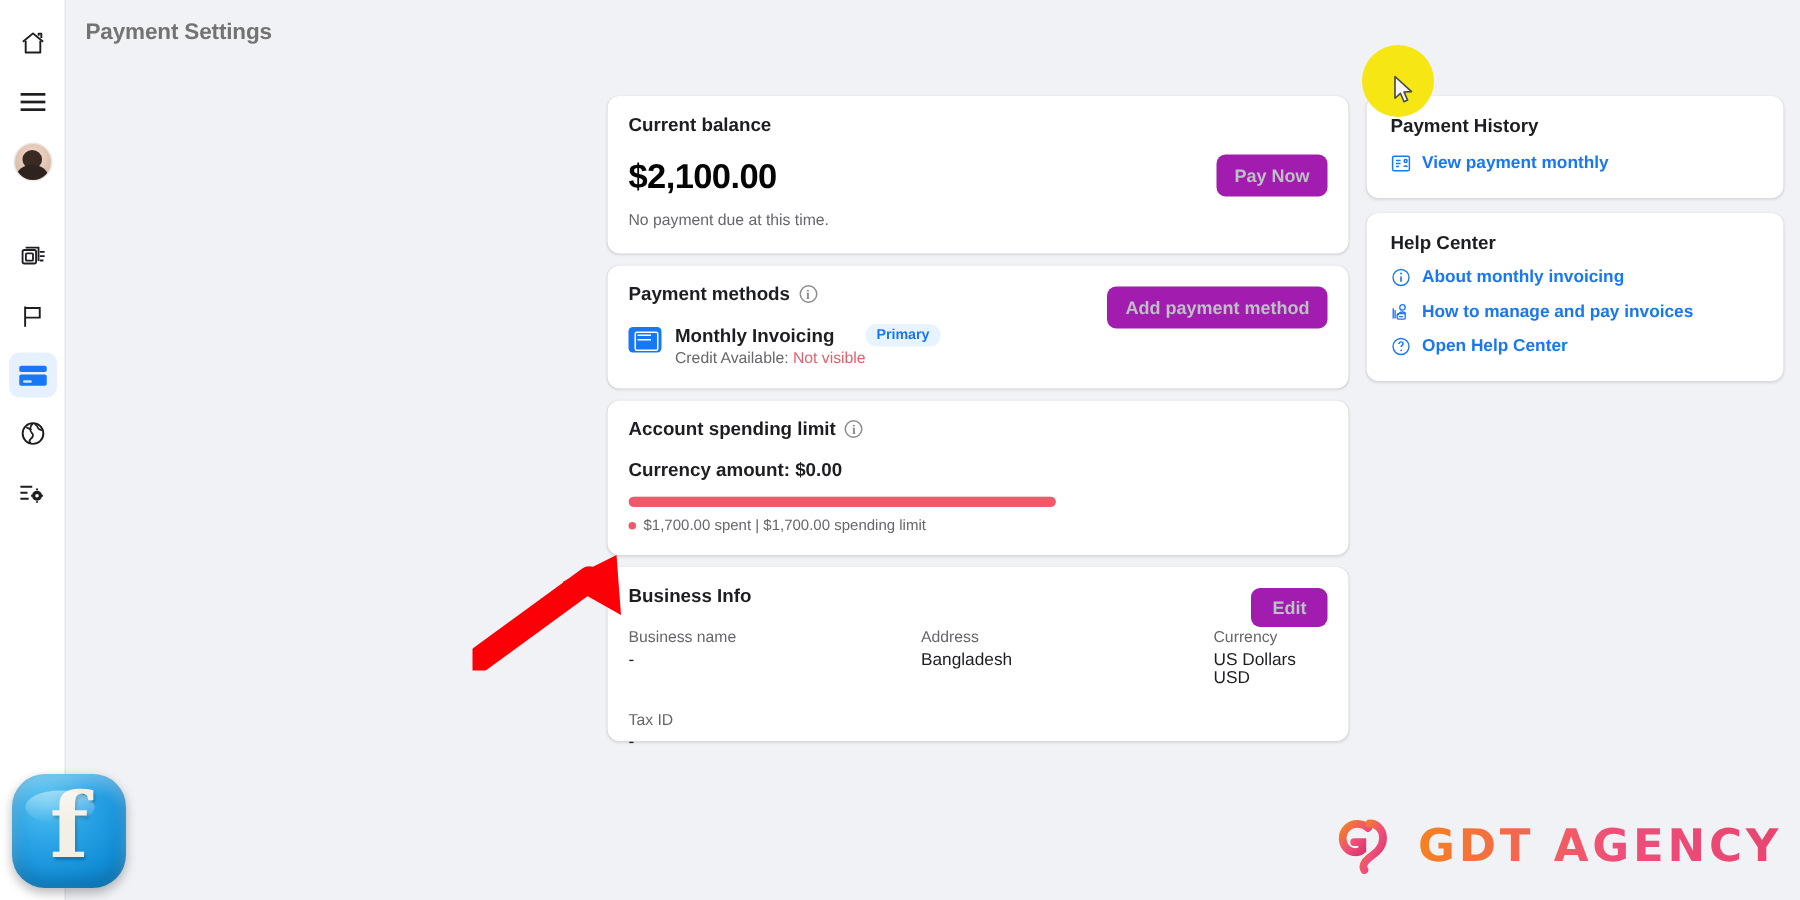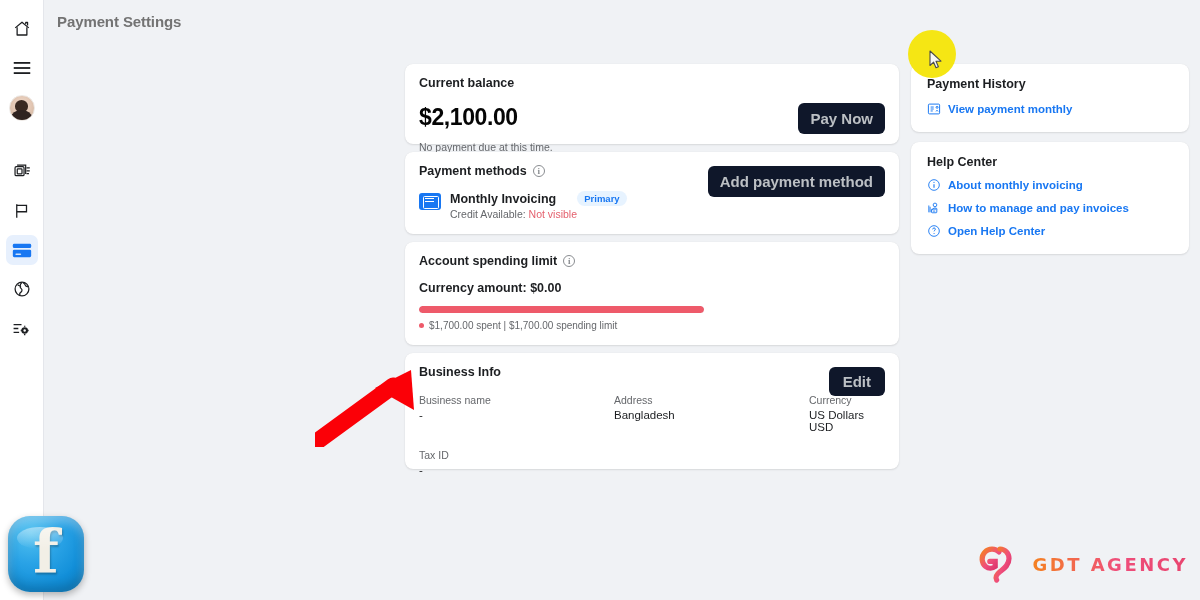--- a/index.html
+++ b/index.html
@@ -79,31 +79,31 @@
   .info-icon {
     width: 12px; height: 12px; flex: 0 0 12px;
     border: 1.2px solid #8a8d91; border-radius: 50%;
     color: #8a8d91; font-size: 9px; line-height: 10px;
     text-align: center; font-weight: bold;
     font-family: "Liberation Serif", serif;
     display: inline-block;
   }
 
   
-  .balance-card { padding: 12px 14px 14px; height: 80px; }
+  .balance-card { padding: 12px 14px 14px; height: 105px; }
   .balance-amount {
     font-size: 23px; font-weight: bold; color: #050505;
     margin-top: 14px; letter-spacing: -0.4px;
   }
   .balance-note { font-size: 10.5px; color: #65676b; margin-top: 10px; }
 
   .btn-disabled {
-    background: #0f172a; color: #bcc0c4;
+    background: #a21caf; color: #bcc0c4;
     border: none; border-radius: 6px;
-    font-size: 15px; font-weight: bold;
+    font-size: 12px; font-weight: bold;
     font-family: "Liberation Sans", sans-serif;
     padding: 7px 12px;
     cursor: default;
   }
   .btn-pay-now { position: absolute; right: 14px; top: 39px; }
   .btn-add-pm  { position: absolute; right: 14px; top: 14px; }
   .btn-edit    { position: absolute; right: 14px; top: 14px; padding: 6px 14px; }
 
   
   .pm-card { padding: 12px 14px 14px; height: 82px; }
@@ -210,21 +210,21 @@
     pointer-events: none;
   }
 
   .gdt-logo {
     position: absolute; right: 12px; bottom: 16px;
     display: flex; align-items: center; gap: 12px;
   }
   .gdt-mark { width: 46px; height: 40px; }
   .gdt-text {
     font-family: "DejaVu Sans", sans-serif;
-    font-size: 18px; font-weight: bold; letter-spacing: 2.5px;
+    font-size: 30px; font-weight: bold; letter-spacing: 2.5px;
     background: linear-gradient(90deg, #f58220 0%, #ef4e7b 55%, #e8456f 100%);
     -webkit-background-clip: text; background-clip: text;
     color: transparent;
   }
 </style>
 </head>
 <body>
 
 <div id="app">
 

